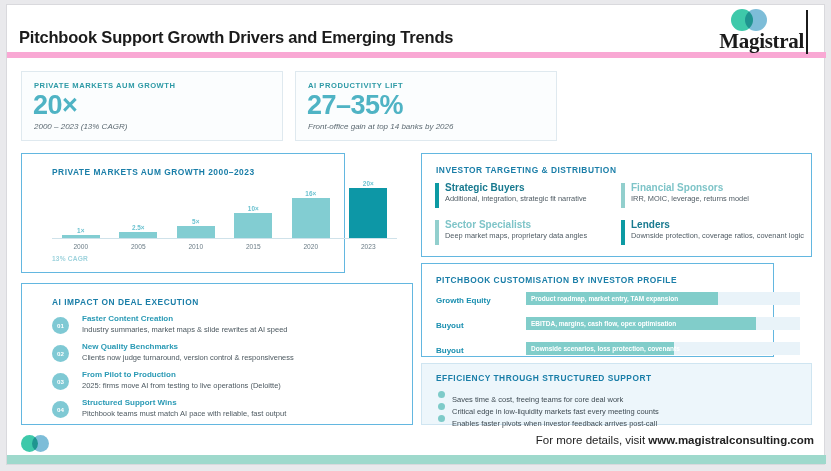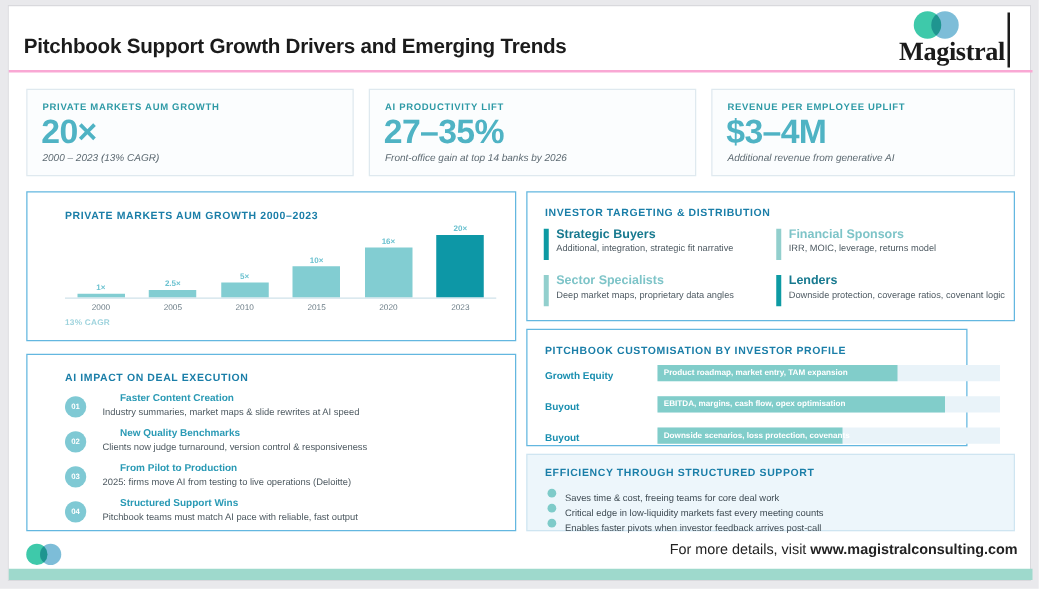--- a/index.html
+++ b/index.html
@@ -11,21 +11,21 @@
   }
   .slide{
     position:absolute; left:6px; top:4px; width:819px; height:461px;
     background:#ffffff; box-sizing:border-box;
     border:1px solid #d9d9dd;
   }
 
   
   .header{
     position:absolute; left:0; top:0; width:819px; height:53px;
-    border-bottom:2px solid #f9a8d4; box-sizing:border-box;
+    border-bottom:6px solid #f9a8d4; box-sizing:border-box;
   }
   .title{
     position:absolute; left:12px; top:23px;
     font-size:16.5px; font-weight:bold; color:#1b1b1b; letter-spacing:-0.2px;
     white-space:nowrap;
   }
   .logo-wrap{position:absolute; right:8px; top:3px; width:118px; height:48px;}
   .logo-circles{position:absolute; left:31px; top:1px; width:44px; height:22px;}
   .logo-circles .c{position:absolute; top:0; width:22px; height:22px; border-radius:50%;}
   .logo-circles .c1{left:0; background:#3ec9aa;}
@@ -58,21 +58,21 @@
     font-size:8px; color:#5d6a72;font-style:italic;
   }
 
   
   .panel{position:absolute; background:#ffffff; border:1px solid #63b7e0; box-sizing:border-box;}
   .panel-title{
     position:absolute; font-size:8.4px; font-weight:bold; letter-spacing:.5px; color:#1a7ea8;
   }
 
   
-  #chart-panel{left:14px; top:148px; width:392px; height:120px;}
+  #chart-panel{left:14px; top:148px; width:324px; height:120px;}
   #chart-panel .panel-title{left:30px; top:13px;}
   .chart{position:absolute; left:30px; top:32px; width:345px; height:66px;}
   .bars{position:absolute; left:0; bottom:14px; width:345px; height:52px;}
   .bar-col{position:absolute; bottom:0; width:44px; text-align:center;}
   .bar-val{
     position:absolute; left:0; width:44px; text-align:center;
     font-size:6.4px; font-weight:bold; color:#6cc2d0;
   }
   .bar-rect{position:absolute; left:3px; bottom:0; width:38px; background:#82cdd2;}
   .bar-rect.dark{background:#0d97a6;}
@@ -119,21 +119,21 @@
   
   #ai-panel{left:14px; top:278px; width:392px; height:142px;}
   #ai-panel .panel-title{left:30px; top:13px;}
   .ai-list{position:absolute; left:30px; top:30px; width:350px;}
   .ai-item{position:relative; height:28px;}
   .ai-num{
     position:absolute; left:0; top:3px; width:17px; height:17px; border-radius:50%;
     background:#7fc9d4; color:#ffffff; font-size:6.2px; font-weight:bold;
     text-align:center; line-height:17px;
   }
-  .ai-h{position:absolute; left:30px; top:0; font-size:8px; font-weight:bold; color:#2a9ab5; white-space:nowrap;margin-left:14px;}
+  .ai-h{position:absolute; left:30px; top:0; font-size:8px; font-weight:bold; color:#2a9ab5; white-space:nowrap;}
   .ai-d{position:absolute; left:30px; top:11px; font-size:7.5px; color:#4d5960; white-space:nowrap;}
 
   
   .footer-logo{position:absolute; left:14px; top:430px; width:34px; height:17px;}
   .footer-logo .c{position:absolute; top:0; width:17px; height:17px; border-radius:50%;}
   .footer-logo .c1{left:0; background:#3ec9aa;}
   .footer-logo .c2{left:11px; background:#6fb6d4; mix-blend-mode:multiply; opacity:.9;}
   .footer-text{
     position:absolute; right:10px; top:429px;
     font-size:11.5px; color:#222; white-space:nowrap;
@@ -160,25 +160,20 @@
 
   <div class="kpi k1">
     <div class="kpi-label">PRIVATE MARKETS AUM GROWTH</div>
     <div class="kpi-value">20×</div>
     <div class="kpi-sub">2000 – 2023 (13% CAGR)</div>
   </div>
   <div class="kpi k2">
     <div class="kpi-label">AI PRODUCTIVITY LIFT</div>
     <div class="kpi-value">27–35%</div>
     <div class="kpi-sub">Front-office gain at top 14 banks by 2026</div>
-  </div>
-  <div class="kpi k3">
-    <div class="kpi-label">REVENUE PER EMPLOYEE UPLIFT</div>
-    <div class="kpi-value">$3–4M</div>
-    <div class="kpi-sub">Additional revenue from generative AI</div>
   </div>
 
   <div class="panel" id="chart-panel">
     <div class="panel-title">PRIVATE MARKETS AUM GROWTH 2000–2023</div>
     <div class="chart">
       <div class="bars" id="bars">
           <div class="bar-col" style="left: 6.75px; height: 13px;">
             <div class="bar-val" style="bottom: 4px;">1×</div>
             <div class="bar-rect" style="height: 3px;"></div>
           </div>

